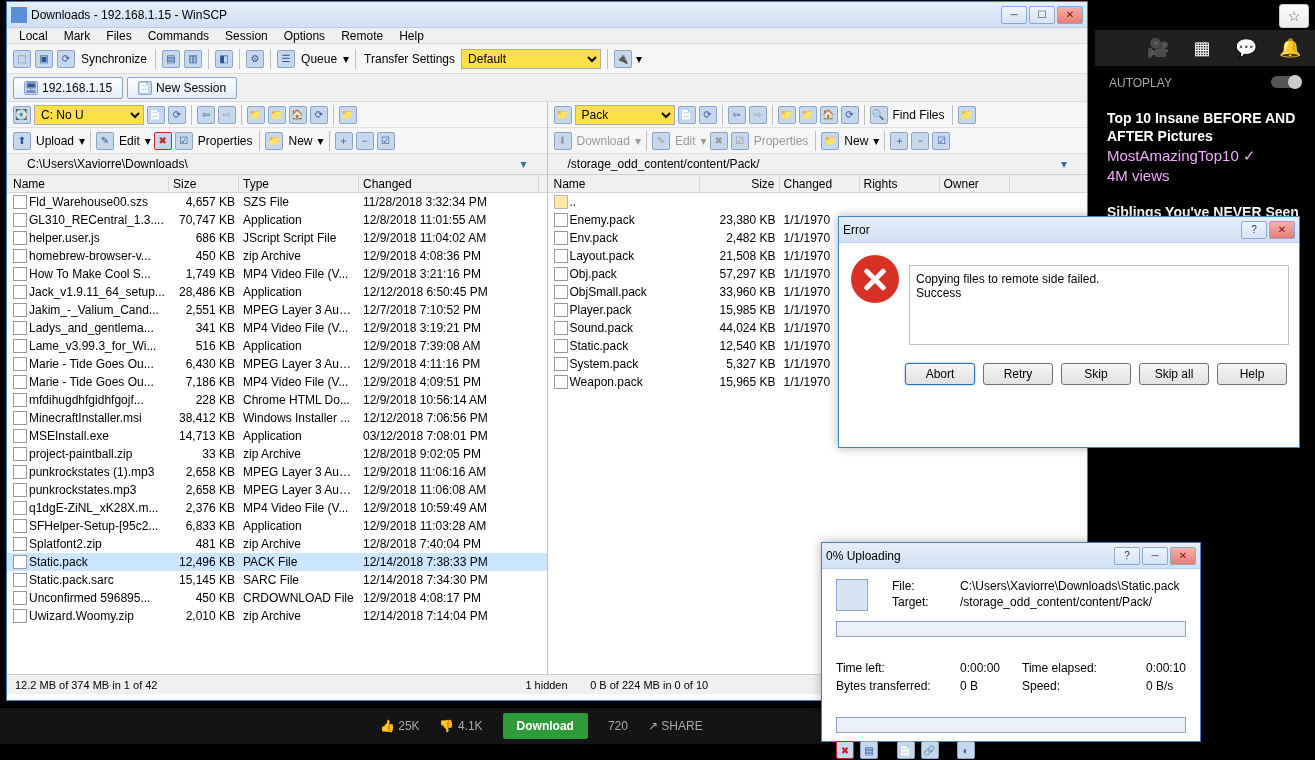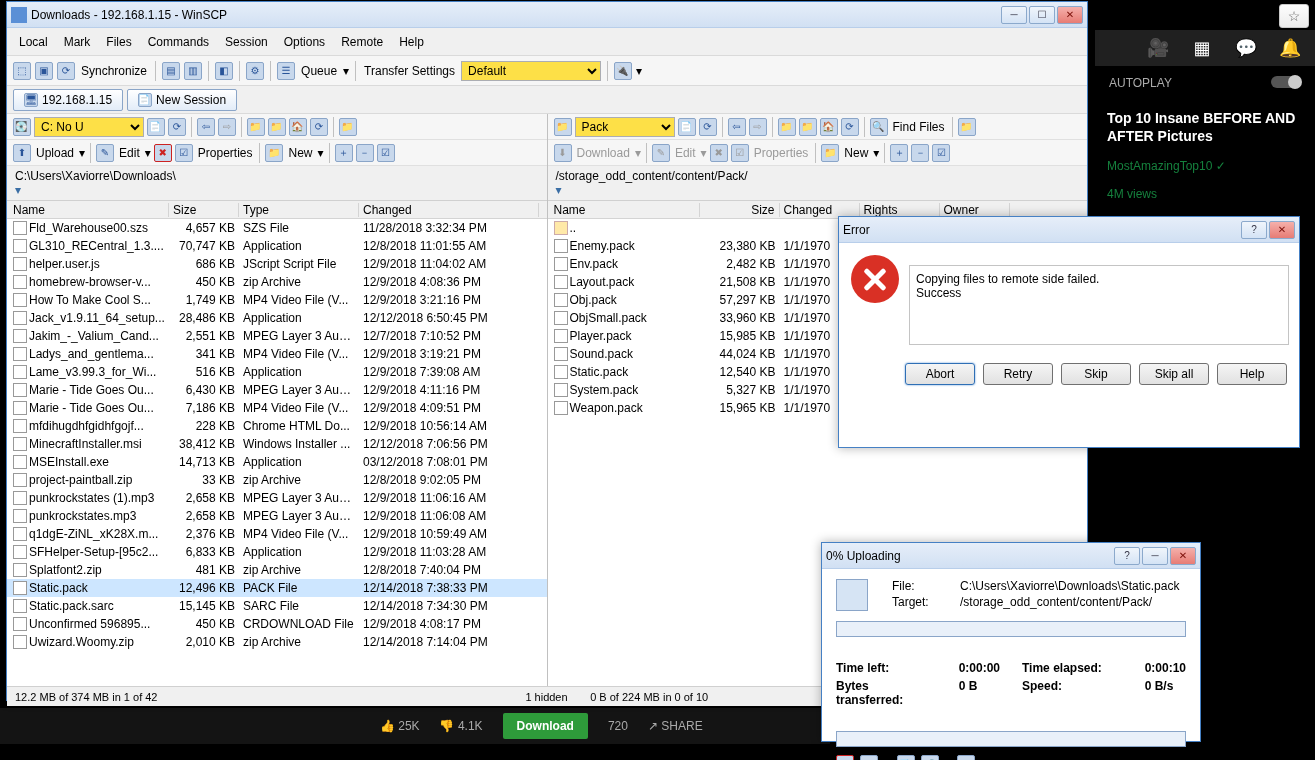--- a/index.html
+++ b/index.html
@@ -4,35 +4,35 @@
 <style>
 * { box-sizing: border-box; margin: 0; padding: 0; }
 body { font-family: "Segoe UI", Tahoma, sans-serif; font-size: 12px; background: #000; width: 1315px; height: 760px; position: relative; overflow: hidden; }
 .window { position: absolute; background: #fff; border: 1px solid #4580c4; box-shadow: 0 0 10px rgba(0,0,0,.3); }
 .titlebar { background: linear-gradient(#e6eef9, #d1e0f3); height: 26px; display: flex; align-items: center; padding: 12px 4px; border-bottom: 1px solid #b8ceea; }
 .titlebar-icon { width: 16px; height: 16px; background: #5a8fd6; margin-right: 4px; }
 .titlebar-text { flex: 1; color: #000; font-size: 12px; }
 .titlebar-controls { display: flex; gap: 2px; }
 .tb-btn { width: 26px; height: 18px; border: 1px solid #8ba9cc; background: linear-gradient(#f0f5fb, #d4e3f5); border-radius: 2px; font-size: 10px; text-align: center; line-height: 16px; color: #334; cursor: pointer; }
 .tb-close { background: linear-gradient(#f5b0ab, #e77c75); color: #7a0f09; }
-.menubar { height: 28px; display: flex; align-items: center; padding: 0 4px; border-bottom: 1px solid #dadada; background: #f0f0f0; }
+.menubar { height: 16px; display: flex; align-items: center; padding: 0 4px; border-bottom: 1px solid #dadada; background: #f0f0f0; }
 .menu-item { padding: 2px 8px; color: #000; cursor: pointer; }
 .toolbar { height: 30px; display: flex; align-items: center; padding: 0 6px; gap: 4px; border-bottom: 1px solid #dadada; background: #f6f6f6; }
 .tb-icon { width: 18px; height: 18px; background: #c8d8ec; border: 1px solid #8aa5c8; border-radius: 2px; cursor: pointer; display:inline-flex;align-items:center;justify-content:center;font-size:10px;color:#2a5599; }
 .tb-sep { width: 1px; height: 20px; background: #c0c0c0; margin: 0 2px; }
 .tb-text { color: #000; padding: 0 2px; cursor: pointer; }
 .tb-select { border: 1px solid #abadb3; background: #fde047; height: 20px; font-size: 12px; padding: 0 2px; }
 .tabs-row { height: 28px; display: flex; align-items: center; padding: 0 6px; gap: 4px; background: #f0f0f0; border-bottom: 1px solid #dadada; }
 .sess-tab { border: 1px solid #8aa5c8; background: linear-gradient(#fff, #e2ecf8); padding: 3px 10px; border-radius: 2px; display: flex; align-items: center; gap: 4px; cursor: pointer; }
 .split { display: flex; height: calc(100% - 26px - 22px - 30px - 28px - 20px); }
 .pane { flex: 1; display: flex; flex-direction: column; border-right: 1px solid #c0c0c0; min-width: 0; }
 .pane-toolbar { display: flex; align-items: center; padding: 2px 6px; gap: 3px; border-bottom: 1px solid #e0e0e0; background: #f6f6f6; flex-wrap: wrap; min-height: 26px; }
 .pane-toolbar2 { min-height: 26px; }
 .disabled { color: #9a9a9a !important; }
-.pathbar { background: #f0f0f0; padding: 3px 8px; border-bottom: 1px solid #d0d0d0; color: #000; display:flex;justify-content:space-between;flex-direction:column; }
+.pathbar { background: #f0f0f0; padding: 3px 20px; border-bottom: 1px solid #d0d0d0; color: #000; display:flex;justify-content:space-between; }
 .file-table { flex: 1; overflow: auto; }
 .ft-header, .ft-row { display: grid; align-items: center; padding: 0 2px; height: 18px; font-size: 12px; }
 .left-grid { grid-template-columns: 160px 70px 120px 180px; }
 .right-grid { grid-template-columns: 150px 80px 80px 80px 70px; }
 .ft-header { background: #f0f0f0; border-bottom: 1px solid #d4d4d4; position: sticky; top: 0; }
 .ft-header > div { border-right: 1px solid #d4d4d4; padding: 0 4px; color: #000; cursor: pointer; }
 .ft-row > div { padding: 0 4px; white-space: nowrap; overflow: hidden; text-overflow: ellipsis; color: #000; }
 .ft-row.selected { background: #cde6ff; }
 .size-cell { text-align: right; }
 .file-icon { display: inline-block; width: 14px; height: 14px; background: #fff; border: 1px solid #999; margin-right: 2px; vertical-align: -3px; }
@@ -44,28 +44,28 @@
 .err-icon::before { transform: rotate(45deg); }
 .err-icon::after { transform: rotate(-45deg); }
 .err-text { flex: 1; }
 .err-log { margin-top: 10px; border: 1px solid #c4c4c4; background: #fff; padding: 6px; height: 80px; width: 380px; font-size: 12px; overflow: auto; }
 .dialog-buttons { display: flex; justify-content: flex-end; gap: 8px; padding: 6px 12px 12px; }
 .dlg-btn { min-width: 70px; height: 22px; border: 1px solid #707070; background: linear-gradient(#f5f5f5, #e1e1e1); border-radius: 3px; font-size: 12px; cursor: pointer; }
 .dlg-btn.default { border: 1px solid #2f6fb5; box-shadow: 0 0 2px #4f8fd5; }
 .progress-body { padding: 10px 14px; }
 .kv { display: grid; grid-template-columns: 60px 1fr; gap: 2px 8px; font-size: 12px; margin-bottom: 8px; }
 .progressbar { height: 16px; border: 1px solid #8aa5c8; background: #e9f0f9; margin: 4px 0; }
-.stats { display: grid; grid-template-columns: 1fr auto 1fr auto; gap: 4px 22px; font-size: 12px; margin: 24px 0; font-weight: bold; }
+.stats { display: grid; grid-template-columns: 1fr auto 1fr auto; gap: 4px 22px; font-size: 12px; margin: 24px 0; }
 .prog-toolbar { display: flex; align-items: center; gap: 6px; margin-top: 8px; }
 .yt-side { position: absolute; right: 0; top: 30px; width: 220px; color: #fff; font-size: 13px; }
 .yt-head { display: flex; justify-content: flex-end; gap: 22px; padding: 6px 14px; background: #202020; height: 36px; align-items: center; }
 .yt-icon { width: 22px; height: 22px; color: #fff; font-size: 18px; text-align: center; cursor: pointer; }
 .yt-item { padding: 10px 12px; }
 .yt-title { font-weight: 600; font-size: 14px; color: #fff; line-height: 1.25; }
-.yt-sub { color: #15803d; font-size: 12px; margin-top: 14px; }
+.yt-sub { color: #f0abfc; font-size: 15px; margin-top: 2px; }
 .yt-auto { display: flex; justify-content: space-between; padding: 10px 14px; color: #aaa; font-size: 12px; }
 .toggle { width: 30px; height: 12px; background: #555; border-radius: 6px; position: relative; }
 .toggle::after { content: ''; position: absolute; width: 14px; height: 14px; background: #ccc; border-radius: 50%; top: -1px; right: -1px; }
 .behind-bar { position: absolute; left: 0; bottom: 16px; height: 36px; width: 830px; background: #141414; display: flex; align-items: center; color: #aaa; font-size: 12px; gap: 20px; padding-left: 380px; }
 .dl-btn { background: #2e9b3a; color: #fff; padding: 6px 14px; border-radius: 2px; font-weight: 600; }
 .star-box{position:absolute;top:4px;right:6px;width:30px;height:24px;border:1px solid #c9c9c9;border-radius:3px;background:linear-gradient(#fdfdfd,#ececec);text-align:center;line-height:22px;color:#666;font-size:14px;}
 </style>
 </head>
 <body>
 

